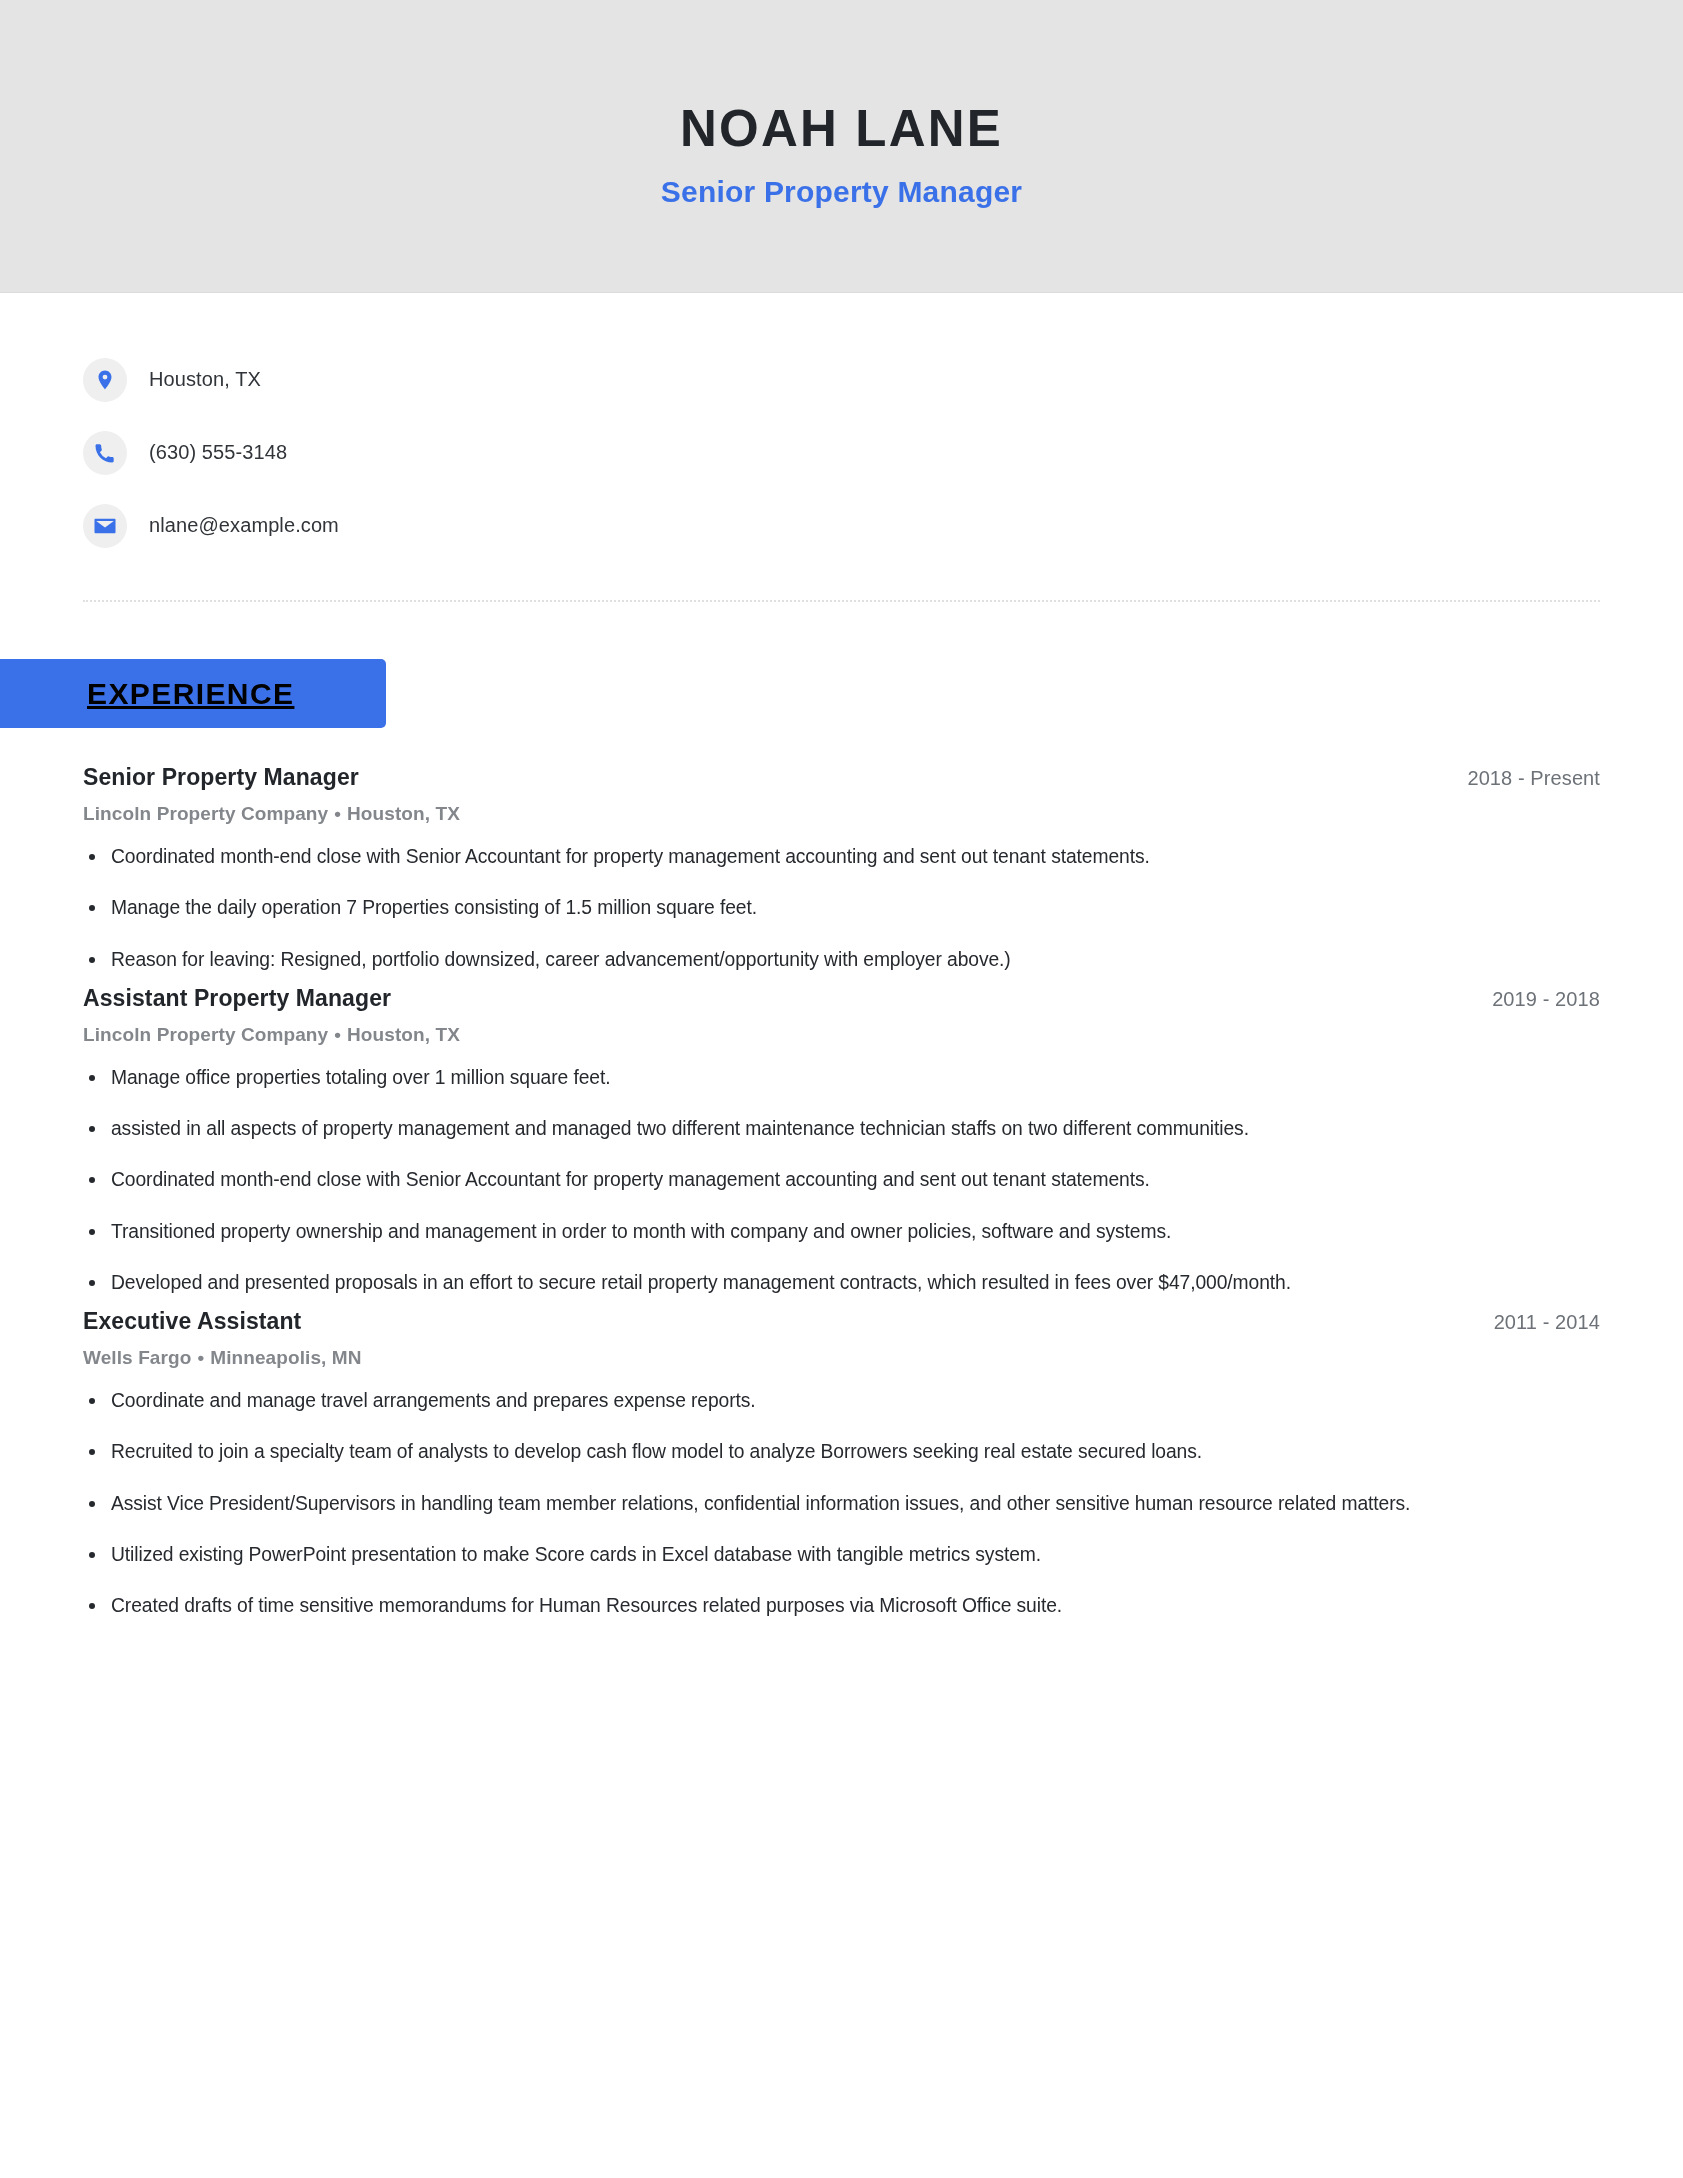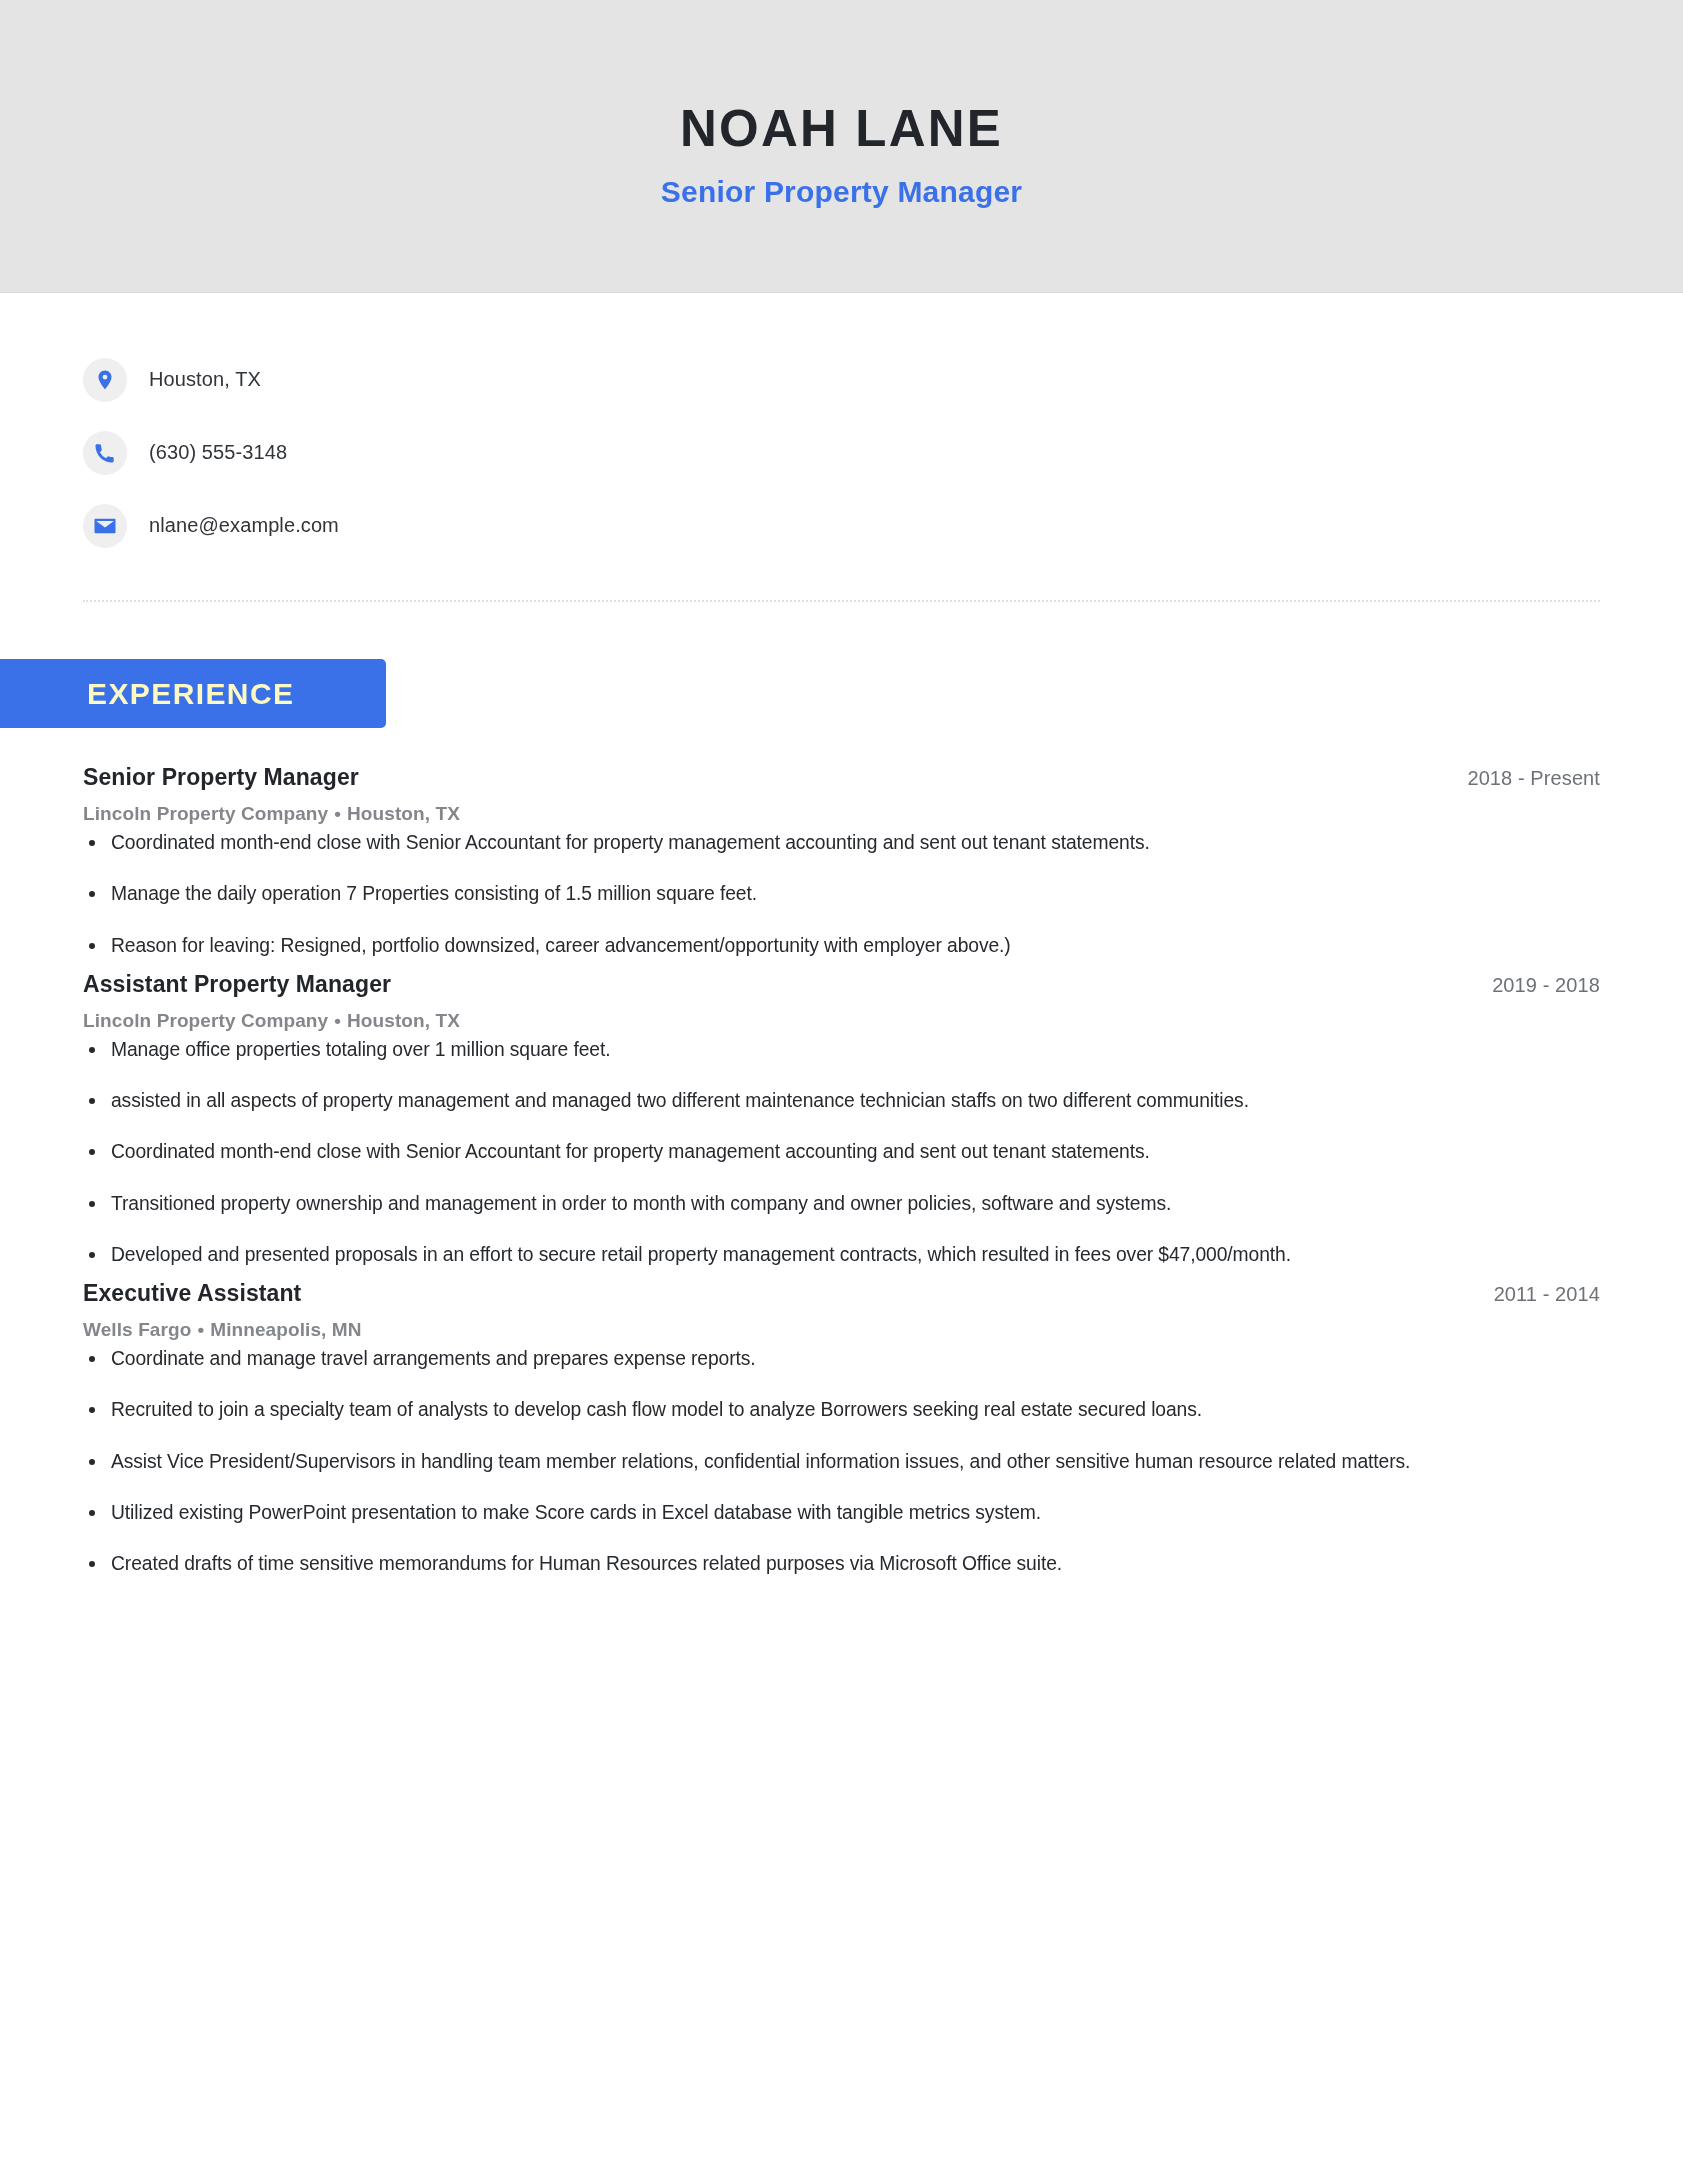--- a/index.html
+++ b/index.html
@@ -95,25 +95,26 @@
     width: 386px;
     height: 69px;
     background: #3b71e8;
     border-radius: 0 5px 5px 0;
     display: flex;
     align-items: center;
     padding-left: 87px;
   }
 
   .section-banner-label {
-    color: #fef9c3;
+    color: #000000;
     font-size: 30px;
     font-weight: 700;
     letter-spacing: 1.4px;
     text-transform: uppercase;
+    text-decoration: underline;
   }
 
   
   .experience {
     padding: 26px 83px 0 83px;
   }
 
   .job {
     margin-bottom: 0;
   }
@@ -144,21 +145,21 @@
     font-size: 19px;
     color: #83878c;
     letter-spacing: 0.1px;
     font-weight: bold;
   }
 
   .job-meta .sep { padding: 0 6px; }
 
   ul.bullets {
     list-style: none;
-    margin-top: 2px;
+    margin-top: 16px;
   }
 
   ul.bullets li {
     position: relative;
     padding-left: 28px;
     font-size: 19.3px;
     line-height: 1.62;
     color: #26292e;
     margin-bottom: 20px;
     letter-spacing: -0.1px;

